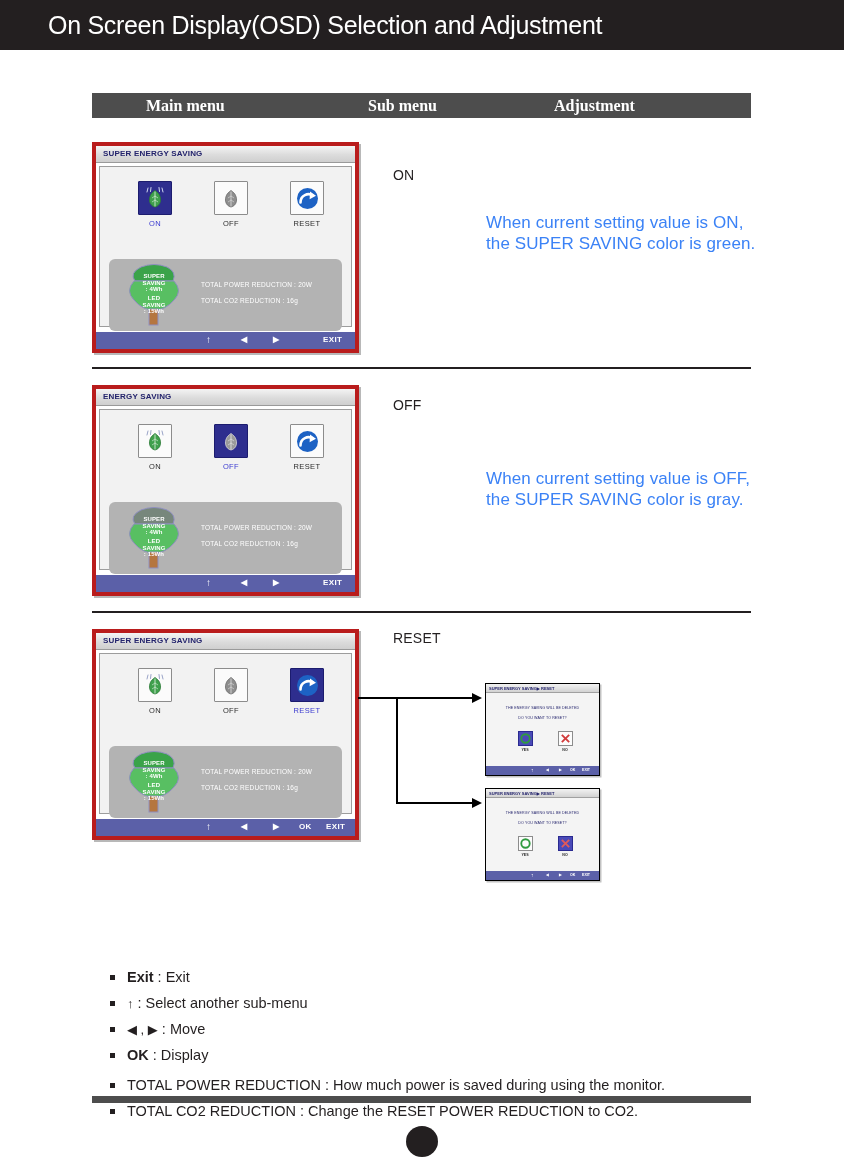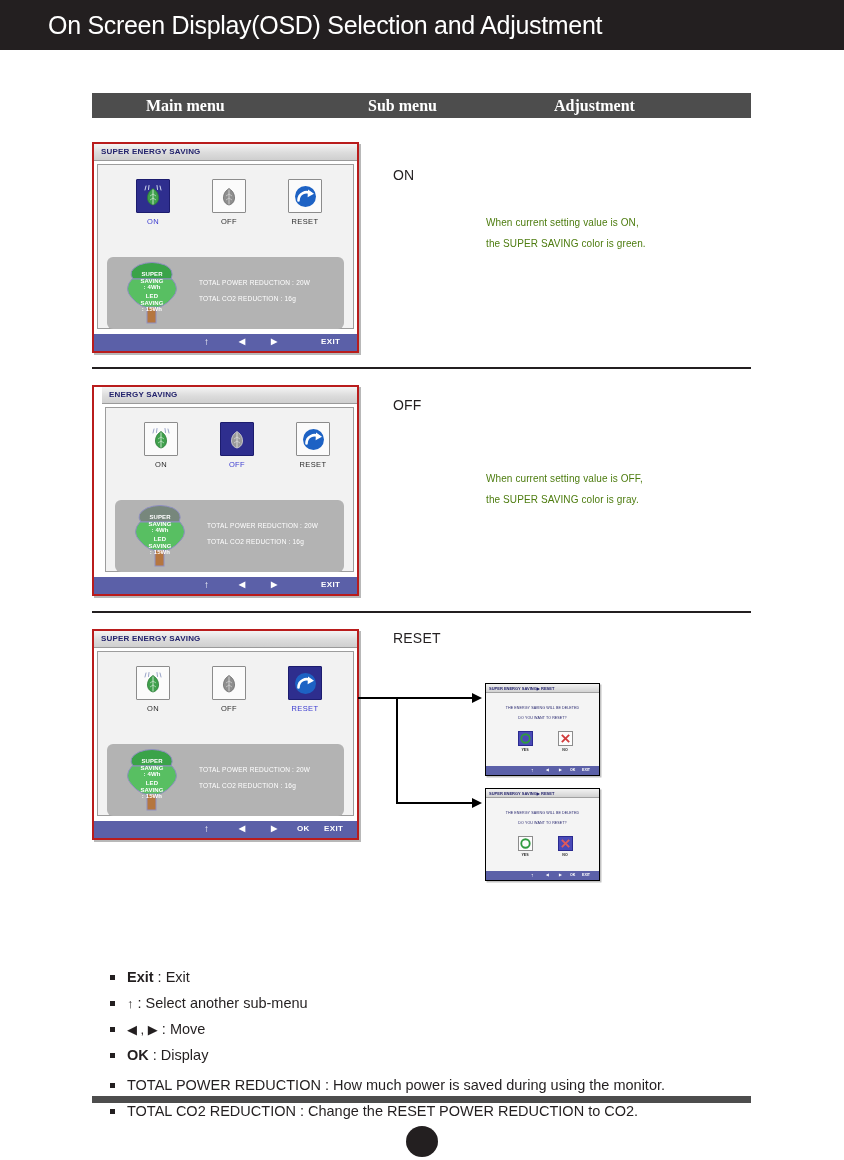--- a/index.html
+++ b/index.html
@@ -53,21 +53,21 @@
   .page-dot {
     position: absolute; left: 406px; top: 1126px; width: 32px; height: 31px;
     background: #231f20; border-radius: 50%;
     color: #231f20; font-size: 13px; text-align: center; line-height: 31px;
   }
 
   
   .osd {
     position: absolute;
     background: #ffffff;
-    border: 2px solid #b91c1c;
+    border: 4px solid #b91c1c;
     box-shadow: 2px 2px 0 #b8b8b8;
   }
   .osd-titlebar {
     position: relative; height: 17px;
     background: linear-gradient(to bottom, #f4f4f4 0%, #dcdcdc 55%, #cfcfcf 100%);
     border-bottom: 1px solid #9a9a9a;
   }
   .osd-titlebar .osd-title {
     position: absolute; left: 7px; top: 3px;
     color: #23236c; font-size: 8px; font-weight: bold;
@@ -120,21 +120,21 @@
     position: absolute; left: 92px; top: 18px;
     color: #ffffff; font-size: 6.5px; letter-spacing: 0.2px; line-height: 16px;
   }
 
   
   .submenu-label {
     position: absolute; color: #231f20; font-size: 14px; letter-spacing: 0.2px;
   }
   
   .desc-text {
-    position: absolute; color: #4d7c0f; font-size: 10px; line-height: 21px;
+    position: absolute; color: #3b82f6; font-size: 17px; line-height: 21px;
     letter-spacing: 0.1px; white-space: pre-line;
   }
 
   
   .dlg {
     position: absolute; background: #ffffff;
     border: 1px solid #000000; box-shadow: 1.5px 1.5px 0 #c2c2c2;
   }
   .dlg-titlebar {
     position: relative; height: 9px;
@@ -295,21 +295,21 @@
       <div class="fbtn" style="left:145px;">◀</div>
       <div class="fbtn" style="left:177px;">▶</div>
       <div class="fbtn" style="left:227px;">EXIT</div>
     </div>
   </div>
 
   <div class="submenu-label" style="left:393px; top:167px;">ON</div>
   <div class="desc-text" style="left:486px; top:212px;">When current setting value is ON,
 the SUPER SAVING color is green.</div>
 
-  <div class="osd" style="left:92px; top:385px; width:267px; height:211px;padding-left:8px;">
+  <div class="osd" style="left:92px; top:385px; width:267px; height:211px;">
     <div class="osd-titlebar">
       <div class="osd-title">ENERGY SAVING</div>
     </div>
     <div class="osd-body">
       <div class="icon-row">
         <div class="icon-cell c1">
           <div class="icon-box">
             <svg width="26" height="26" viewBox="0 0 26 26">
               <g stroke="#9aa4c8" stroke-width="1" fill="none" stroke-linecap="round">
                 <line x1="6" y1="3" x2="5" y2="7"></line>

